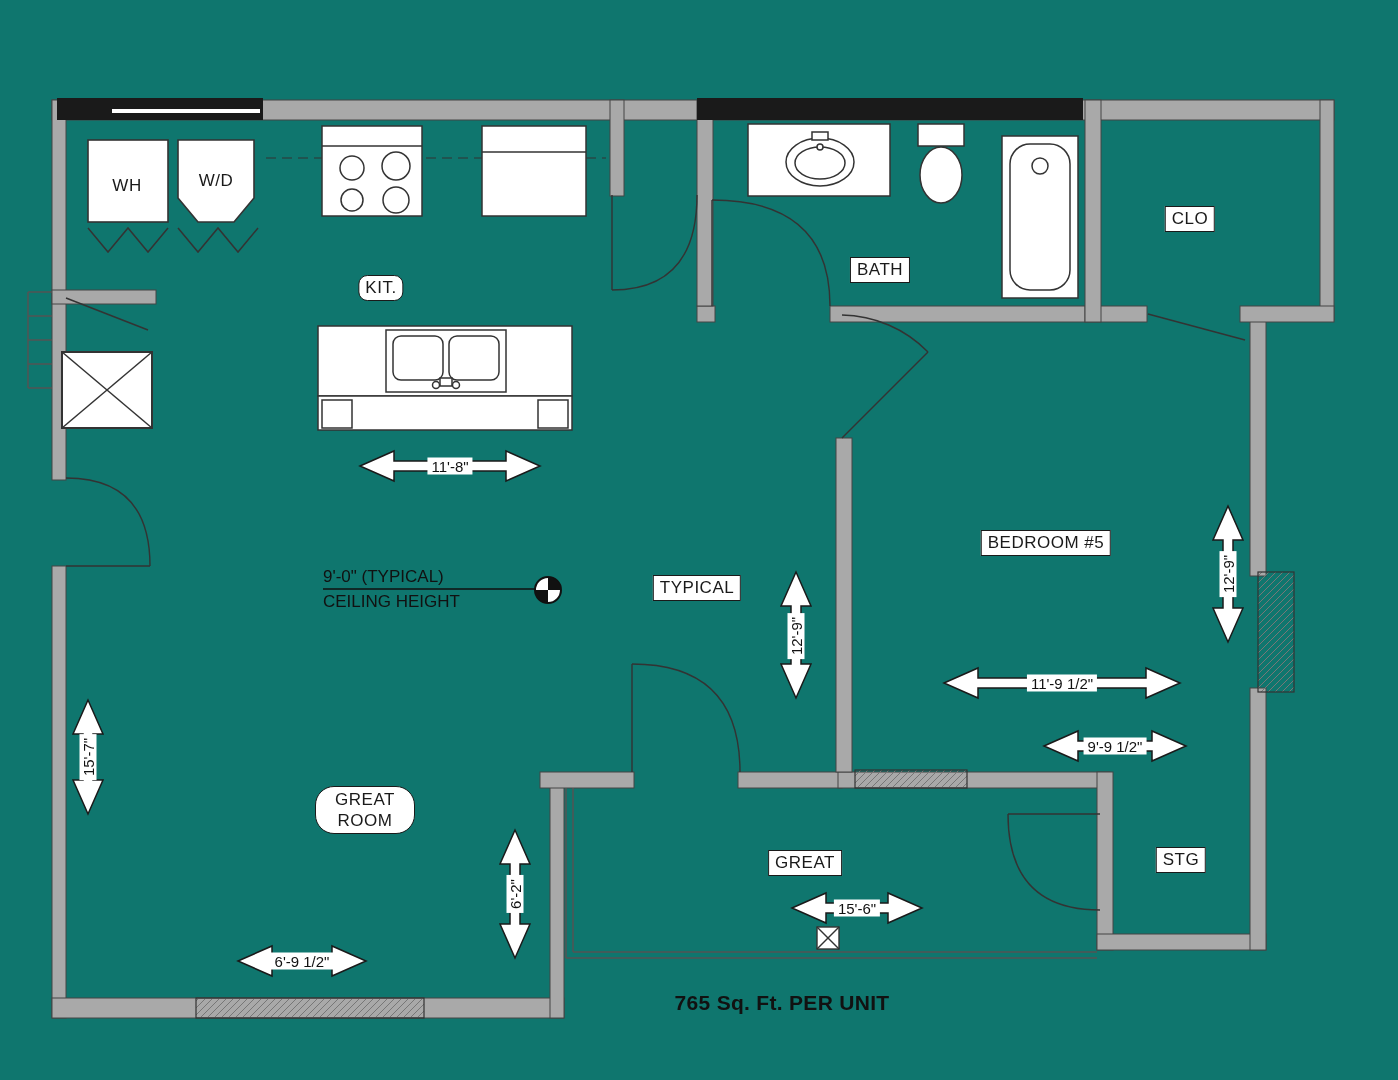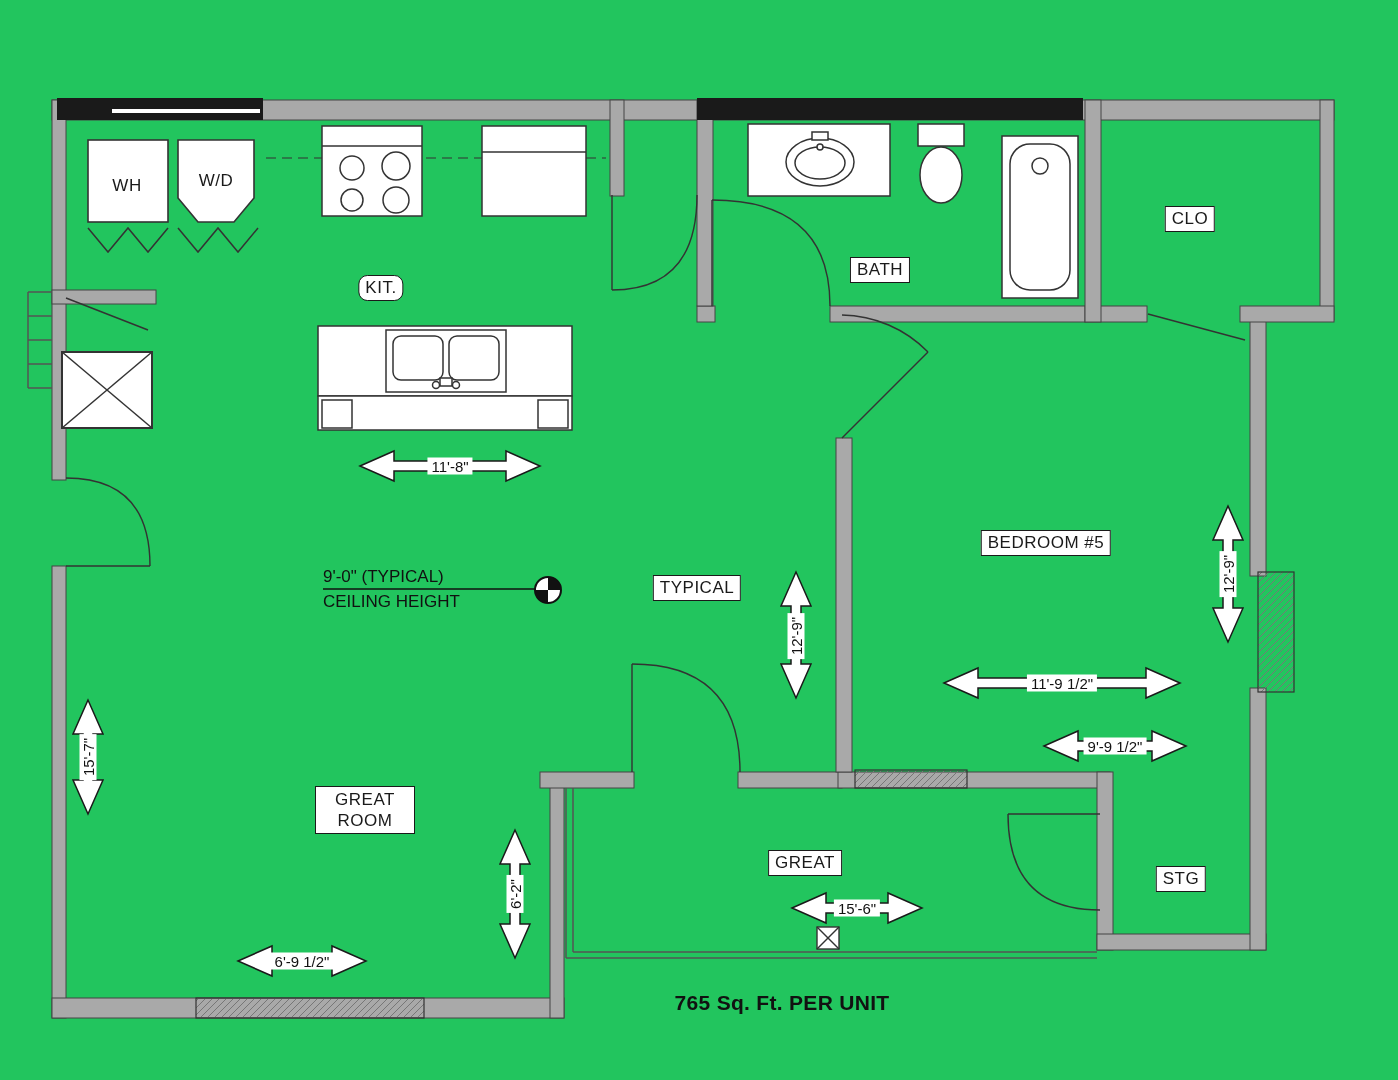--- a/index.html
+++ b/index.html
@@ -1,22 +1,22 @@
 <!DOCTYPE html>
 <html><head>
 <meta charset="utf-8">
 <style>
   html,body{margin:0;padding:0;background:#fff;}
-  #stage{position:relative;width:1398px;height:1080px;background:#22c55e;overflow:hidden;
+  #stage{position:relative;width:1398px;height:1080px;background:#0f766e;overflow:hidden;
          font-family:"Liberation Sans",sans-serif;color:#1a1a1a;}
   #plan-svg{position:absolute;left:0;top:0;}
   .lbl{position:absolute;transform:translate(-50%,-50%);white-space:nowrap;
        font-size:17px;letter-spacing:.5px;color:#1a1a1a;}
   .boxed{border:1.6px solid #1a1a1a;background:#fff;padding:2px 6px;text-align:center;}
-  .wrap2{white-space:normal;width:86px;line-height:21px;}
+  .wrap2{white-space:normal;width:86px;line-height:21px;border-radius:19px;}
   .dim{position:absolute;transform:translate(-50%,-50%);background:#fff;padding:0 4px;
        font-size:15px;white-space:nowrap;color:#111;}
   .dim.v{transform:translate(-50%,-50%) rotate(-90deg);}
   .note{position:absolute;left:323px;top:564px;font-size:17px;line-height:25px;color:#111;}
   .area-title{position:absolute;transform:translate(-50%,-50%);font-size:21px;font-weight:bold;
        letter-spacing:.3px;color:#111;}
 </style>
 </head>
 <body>
 
@@ -221,21 +221,21 @@
 
   <div class="lbl" style="left:127px;top:186px;">WH</div>
   <div class="lbl" style="left:216px;top:181px;">W/D</div>
   <div class="lbl boxed" style="left:381px;top:288px;border-radius:9px;">KIT.</div>
   <div class="lbl boxed" style="left:880px;top:270px;">BATH</div>
   <div class="lbl boxed" style="left:1190px;top:219px;">CLO</div>
   <div class="lbl boxed" style="left:1046px;top:543px;">BEDROOM #5</div>
   <div class="lbl boxed" style="left:697px;top:588px;">TYPICAL</div>
   <div class="lbl boxed wrap2" style="left:365px;top:810px;">GREAT ROOM</div>
   <div class="lbl boxed" style="left:805px;top:863px;">GREAT</div>
-  <div class="lbl boxed" style="left:1181px;top:860px;margin-top:19px;">STG</div>
+  <div class="lbl boxed" style="left:1181px;top:860px;">STG</div>
 
   <div class="dim" style="left:450px;top:466px;">11'-8"</div>
   <div class="dim" style="left:1062px;top:683px;">11'-9 1/2"</div>
   <div class="dim" style="left:1115px;top:746px;">9'-9 1/2"</div>
   <div class="dim" style="left:302px;top:961px;">6'-9 1/2"</div>
   <div class="dim" style="left:857px;top:908px;">15'-6"</div>
   <div class="dim v" style="left:796px;top:636px;">12'-9"</div>
   <div class="dim v" style="left:1228px;top:574px;">12'-9"</div>
   <div class="dim v" style="left:88px;top:757px;">15'-7"</div>
   <div class="dim v" style="left:515px;top:894px;">6'-2"</div>

